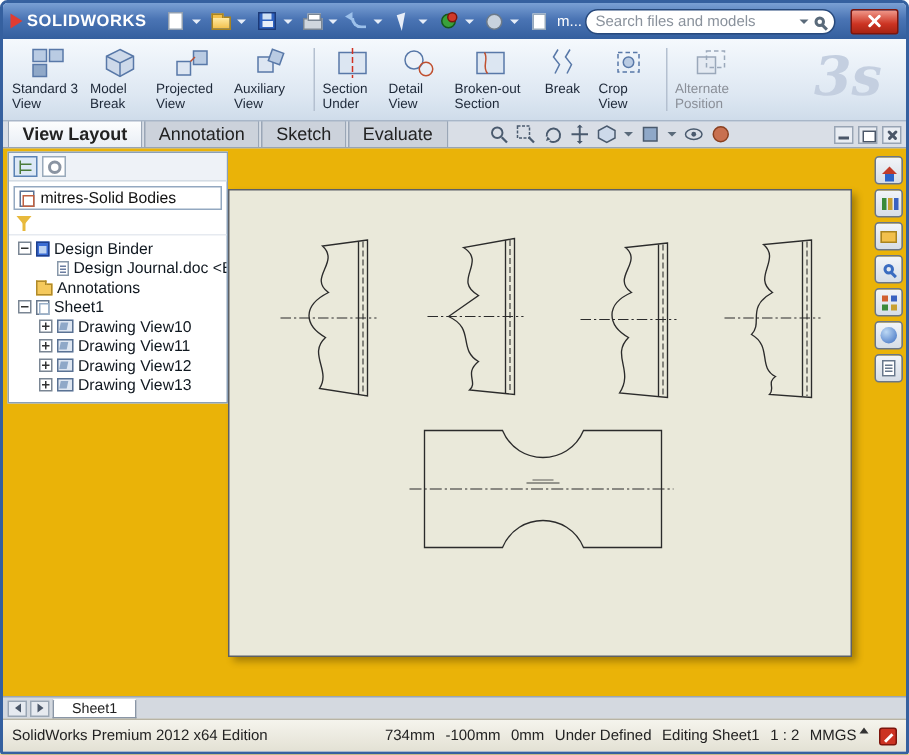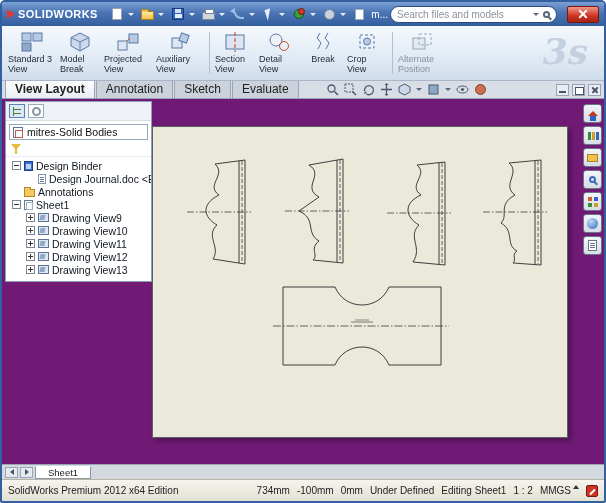--- a/index.html
+++ b/index.html
@@ -57,21 +57,21 @@
   .tab.active{background:linear-gradient(#fdfefe,#e9eef5);font-weight:bold}
   .hud{display:flex;align-items:center;gap:5px;margin-left:26px;padding-bottom:2px}
   .hudi{display:inline-flex;align-items:center}
   .winctl{margin-left:auto;display:flex;gap:3px;align-items:center;padding-bottom:2px}
   .wbox{width:13px;height:12px;background:#e9edf3;border:1px solid #98a4b4;position:relative}
   .wbox.min::after{content:"";position:absolute;left:2px;right:2px;bottom:2px;height:2px;background:#4a5668}
   .wbox.res::after{content:"";position:absolute;left:2px;top:2px;width:7px;height:6px;border:1px solid #4a5668;background:#fff}
   .wbox.cls .xb{width:8px;height:1.6px;background:#4a5668}
 
   
-  .main{flex:1;position:relative;background:#701a75;overflow:hidden}
+  .main{flex:1;position:relative;background:#eab308;overflow:hidden}
   .panel{position:absolute;left:3px;top:2px;width:147px;background:#fff;border:1px solid #8aa0b8;padding-bottom:5px;z-index:2}
   .panel-tabs{display:flex;gap:3px;padding:2px 3px;background:#eef2f7;border-bottom:1px solid #d4dce4}
   .ptab{width:16px;height:14px;border:1px solid #9ab;background:#fff;display:flex;align-items:center;justify-content:center}
   .ptab.active{background:#dce8f6;border-color:#5a82b4}
   .mini-tree{width:9px;height:9px;border-left:1px solid #4a7a3a;position:relative}
   .mini-tree::before{content:"";position:absolute;left:0;top:2px;width:7px;height:1px;background:#4a7a3a}
   .mini-tree::after{content:"";position:absolute;left:0;top:6px;width:7px;height:1px;background:#4a7a3a}
   .mini-gear{width:9px;height:9px;border-radius:50%;border:2px solid #8a94a2}
   .rootbox{display:flex;align-items:center;gap:4px;border:1px solid #93a8c0;margin:3px;padding:1px 3px;font-size:10.5px;color:#111}
   .filter-row{display:flex;align-items:center;gap:4px;padding:1px 4px 2px;border-bottom:1px solid #e6eaf0}
@@ -230,30 +230,39 @@
       <span class="rlabel">Auxiliary View</span>
     </div>
     <div class="rsep"></div>
     <div class="rbtn narrow">
       <span class="ricon">
           <svg width="22" height="20">
             <rect x="2" y="3" width="18" height="14" fill="#dce6f2" stroke="#5878a8"></rect>
             <line x1="11" y1="0" x2="11" y2="20" stroke="#d03020" stroke-dasharray="4 2"></line>
           </svg>
         </span>
-      <span class="rlabel">Section View</span>
+      <span class="rlabel">Section Under</span>
     </div>
     <div class="rbtn narrow">
       <span class="ricon">
           <svg width="22" height="20">
             <circle cx="8" cy="8" r="6" fill="#eef3f9" stroke="#5878a8"></circle>
             <circle cx="16" cy="14" r="4.5" fill="none" stroke="#c05030"></circle>
           </svg>
         </span>
       <span class="rlabel">Detail View</span>
+    </div>
+    <div class="rbtn">
+      <span class="ricon">
+          <svg width="22" height="20">
+            <rect x="2" y="3" width="18" height="14" fill="#dce6f2" stroke="#5878a8"></rect>
+            <path d="M7 3 C10 8 5 12 9 17" fill="none" stroke="#c05030"></path>
+          </svg>
+        </span>
+      <span class="rlabel">Broken-out Section</span>
     </div>
     <div class="rbtn narrow">
       <span class="ricon">
           <svg width="22" height="20">
             <polyline points="8,1 5,6 9,11 6,17" fill="none" stroke="#5878a8"></polyline>
             <polyline points="16,1 13,6 17,11 14,17" fill="none" stroke="#5878a8"></polyline>
           </svg>
         </span>
       <span class="rlabel">Break</span>
     </div>
@@ -377,25 +386,20 @@
         </div>
         <div class="titem ind1">
           <span class="exp-sp"></span>
           <span class="ico i-folder3"></span>
           <span>Annotations</span>
         </div>
         <div class="titem ind1">
           <span class="exp"></span>
           <span class="ico i-sheet2"></span>
           <span>Sheet1</span>
-        </div>
-        <div class="titem ind2">
-          <span class="exp plus"></span>
-          <span class="ico i-view"></span>
-          <span>Drawing View9</span>
         </div>
         <div class="titem ind2">
           <span class="exp plus"></span>
           <span class="ico i-view"></span>
           <span>Drawing View10</span>
         </div>
         <div class="titem ind2">
           <span class="exp plus"></span>
           <span class="ico i-view"></span>
           <span>Drawing View11</span>

